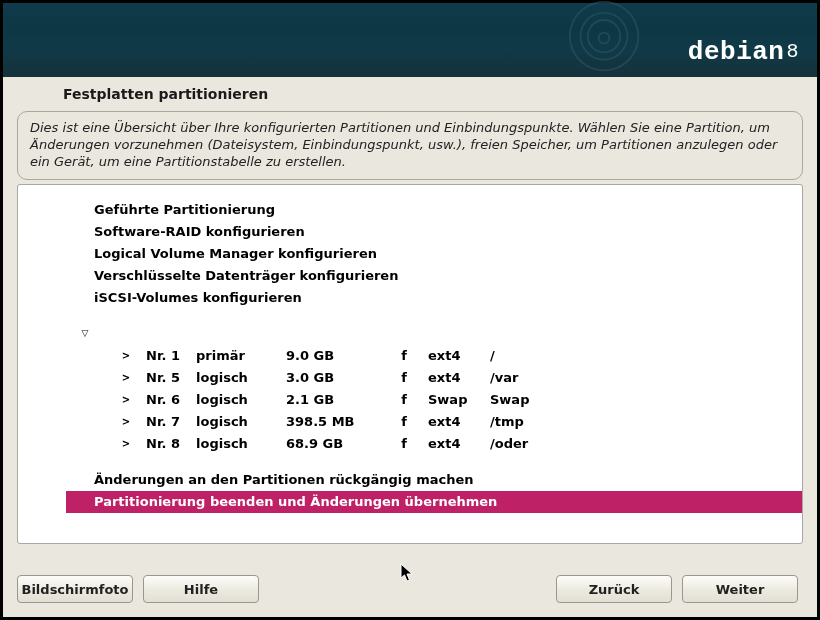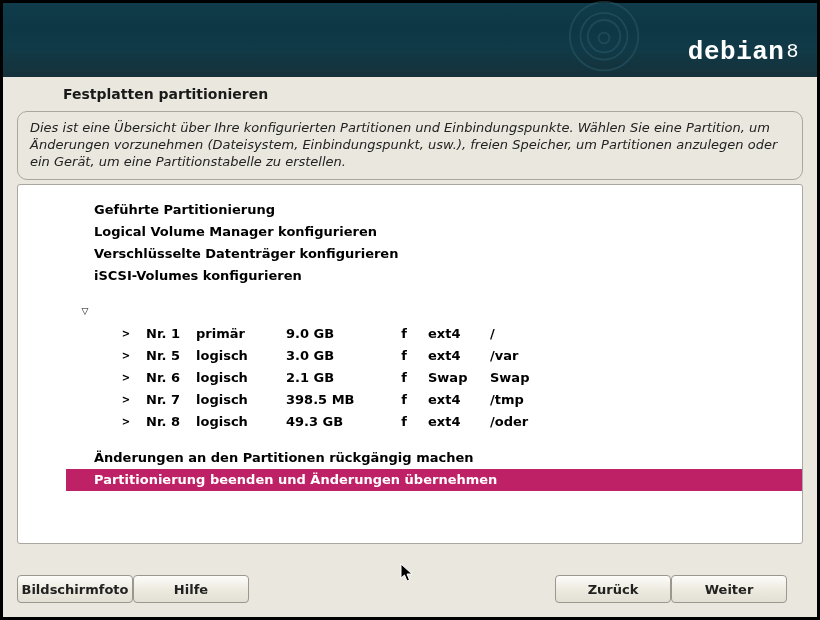--- a/index.html
+++ b/index.html
@@ -42,26 +42,26 @@
   .pc-spacer1 { width:30px; }
   .pc-fflag { width:16px; text-align:center; }
   .pc-spacer2 { width:16px; }
   .pc-fs    { width:62px; }
   .pc-mount { width:80px; }
 
   .highlight { background:#bf2166; color:#fff; }
   .highlight .indent-shallow, .highlight .indent-deep, .highlight .arrow-cell { color:#fff; }
 
   
-  .button-row { position:absolute; left:0; right:16px; bottom:14px; display:flex; align-items:center; padding:0 14px; }
+  .button-row { position:absolute; left:0; right:5px; bottom:14px; display:flex; align-items:center; padding:0 14px; }
   .btn { min-width:116px; height:28px; border:1px solid #9b978f; border-radius:4px;
     background:linear-gradient(180deg,#fdfcfa,#eceade 55%,#e2dfd5); color:#222;
     display:inline-flex; justify-content:center; align-items:center; font-weight:700; font-size:13px;
     cursor:pointer; user-select:none; }
-  .btn + .btn { }
+  .btn + .btn { margin-left:10px; }
   .button-spacer { flex:1; }
 
   .cursor { position:absolute; left:397px; top:560px; width:14px; height:20px; pointer-events:none; }
 </style>
 </head>
 <body>
 
 <div class="frame">
 
   <div class="banner">
@@ -83,20 +83,24 @@
   <div class="list-panel">
 
     <div class="list-row spacer"></div>
 
     <div class="list-row bold">
       <span class="indent-shallow"></span>
       <span>Geführte Partitionierung</span>
     </div>
     <div class="list-row bold">
       <span class="indent-shallow"></span>
+      <span>Software-RAID konfigurieren</span>
+    </div>
+    <div class="list-row bold">
+      <span class="indent-shallow"></span>
       <span>Logical Volume Manager konfigurieren</span>
     </div>
     <div class="list-row bold">
       <span class="indent-shallow"></span>
       <span>Verschlüsselte Datenträger konfigurieren</span>
     </div>
     <div class="list-row bold">
       <span class="indent-shallow"></span>
       <span>iSCSI-Volumes konfigurieren</span>
     </div>
@@ -153,21 +157,21 @@
       <span class="pc-fflag">f</span>
       <span class="pc-spacer2"></span>
       <span class="pc-fs">ext4</span>
       <span class="pc-mount">/tmp</span>
     </div>
     <div class="list-row bold">
       <span class="indent-deep"></span>
         <span class="arrow-cell">&gt;</span>
       <span class="pc-num">Nr. 8</span>
       <span class="pc-type">logisch</span>
-      <span class="pc-size">49.3 GB</span>
+      <span class="pc-size">68.9 GB</span>
       <span class="pc-spacer1"></span>
       <span class="pc-fflag">f</span>
       <span class="pc-spacer2"></span>
       <span class="pc-fs">ext4</span>
       <span class="pc-mount">/oder</span>
     </div>
 
     <div class="list-row spacer"></div>
 
     <div class="list-row bold">

